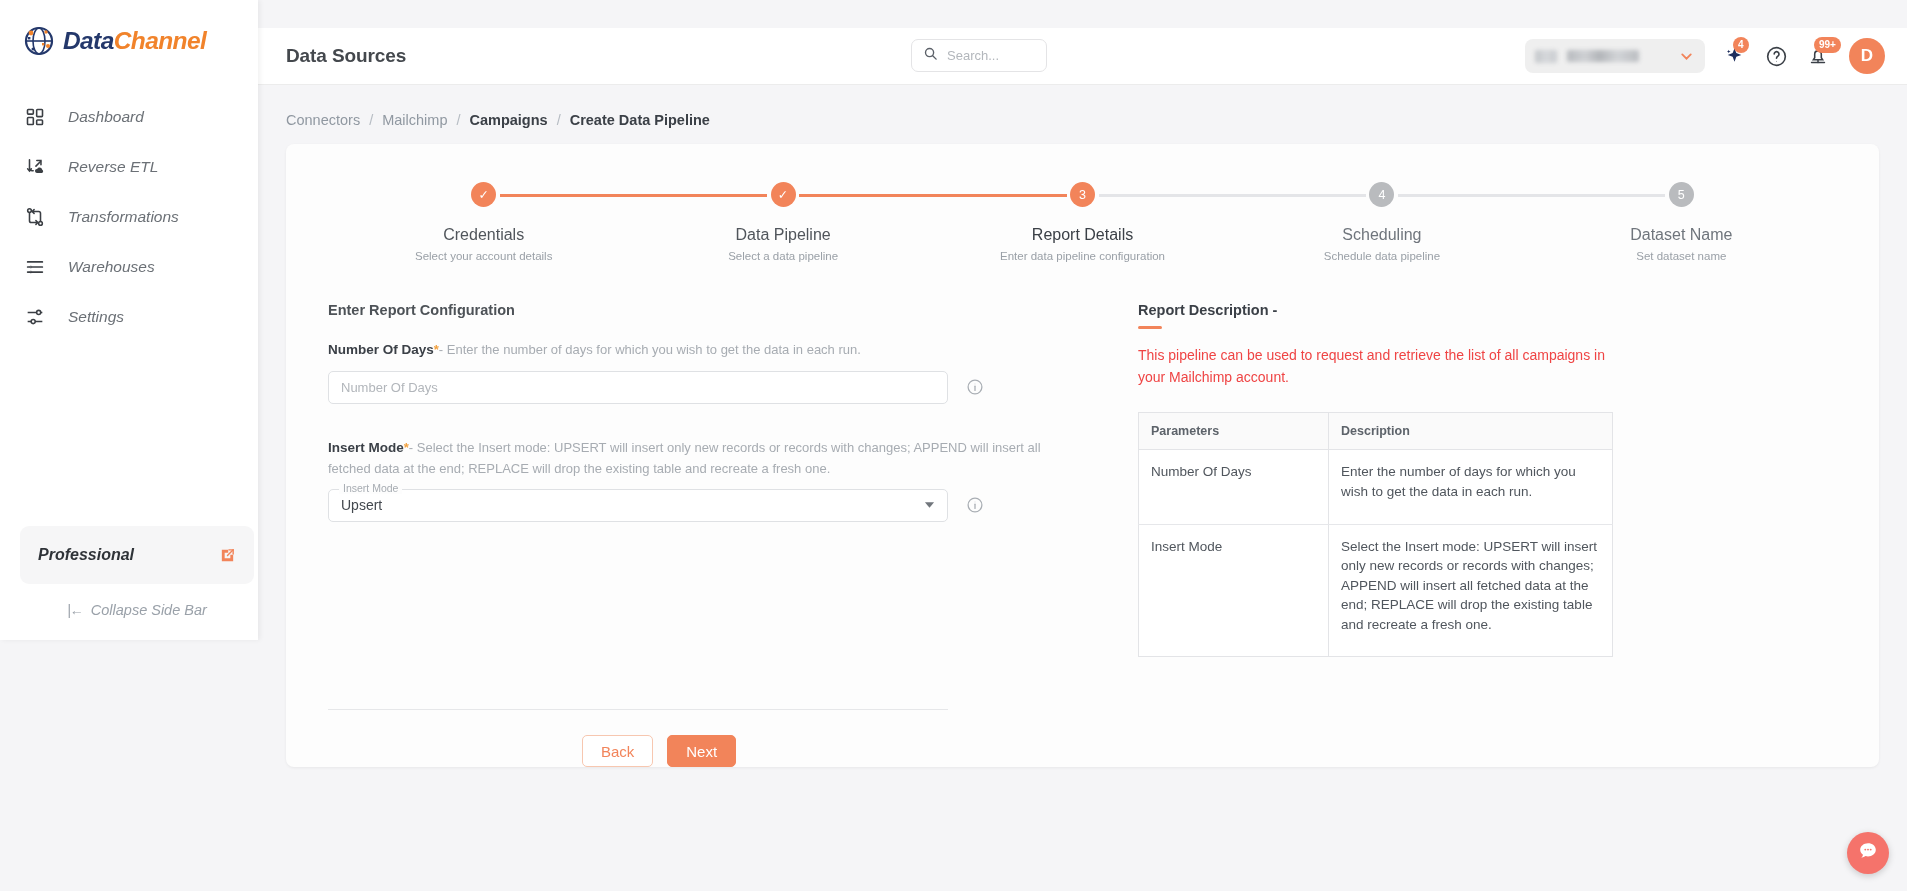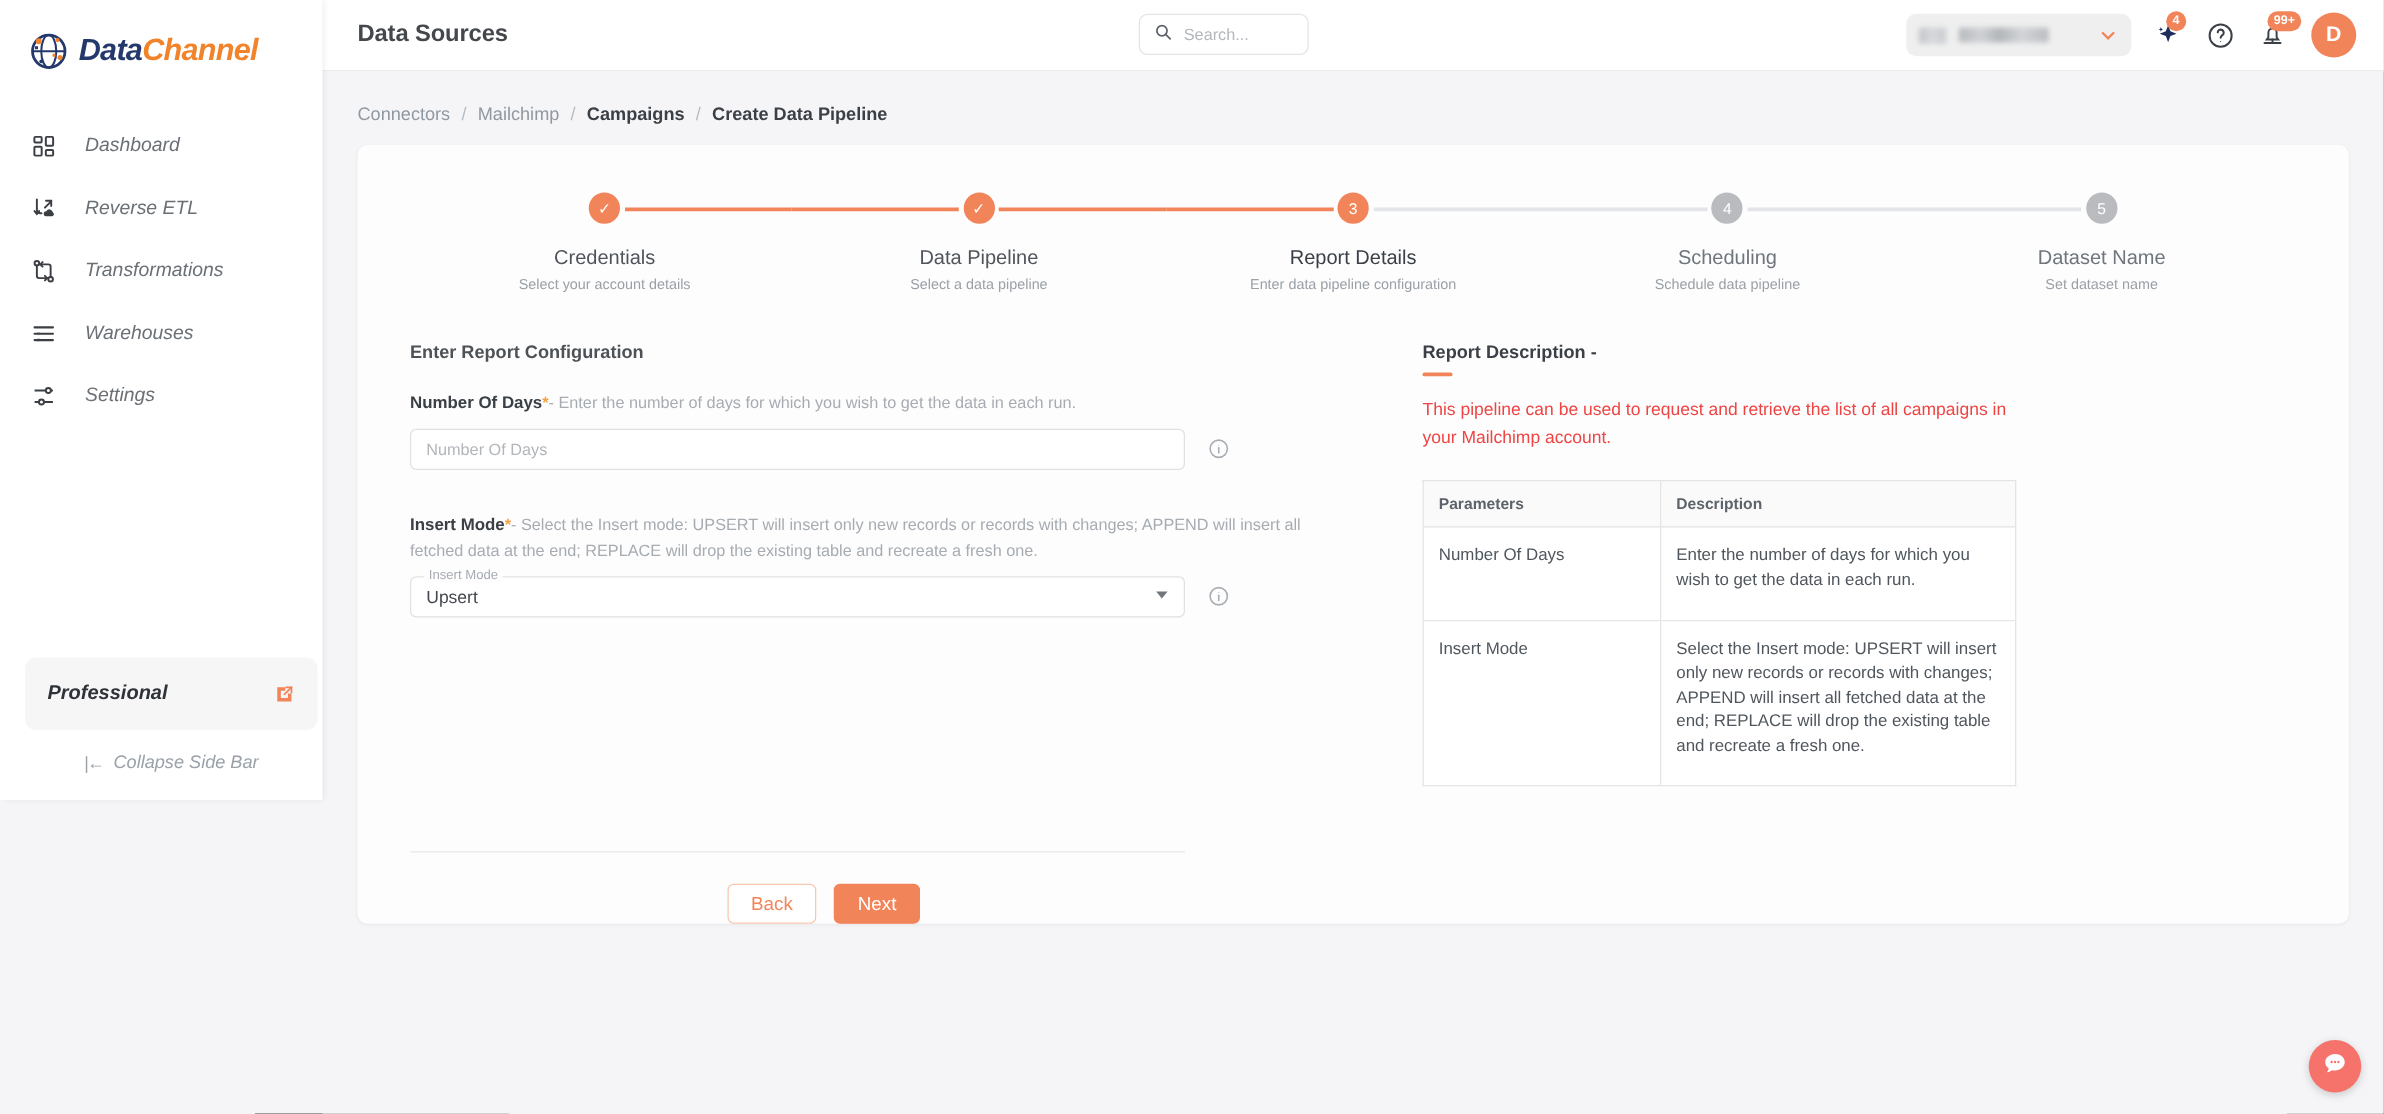--- a/index.html
+++ b/index.html
@@ -101,20 +101,21 @@
   .collapse-ico { font-size: 14px; color: #9aa1a9; letter-spacing:-1px;}
 
   
   .main {
     flex: 1 1 auto;
     display: flex;
     flex-direction: column;
     min-width: 0;
     background: #f5f5f7;
     position: relative;
+    margin-top: 28px;
   }
 
   
   .topbar {
     height: 57px;
     background: #ffffff;
     display: flex;
     align-items: center;
     padding: 0 22px 0 28px;
     flex: 0 0 57px;

